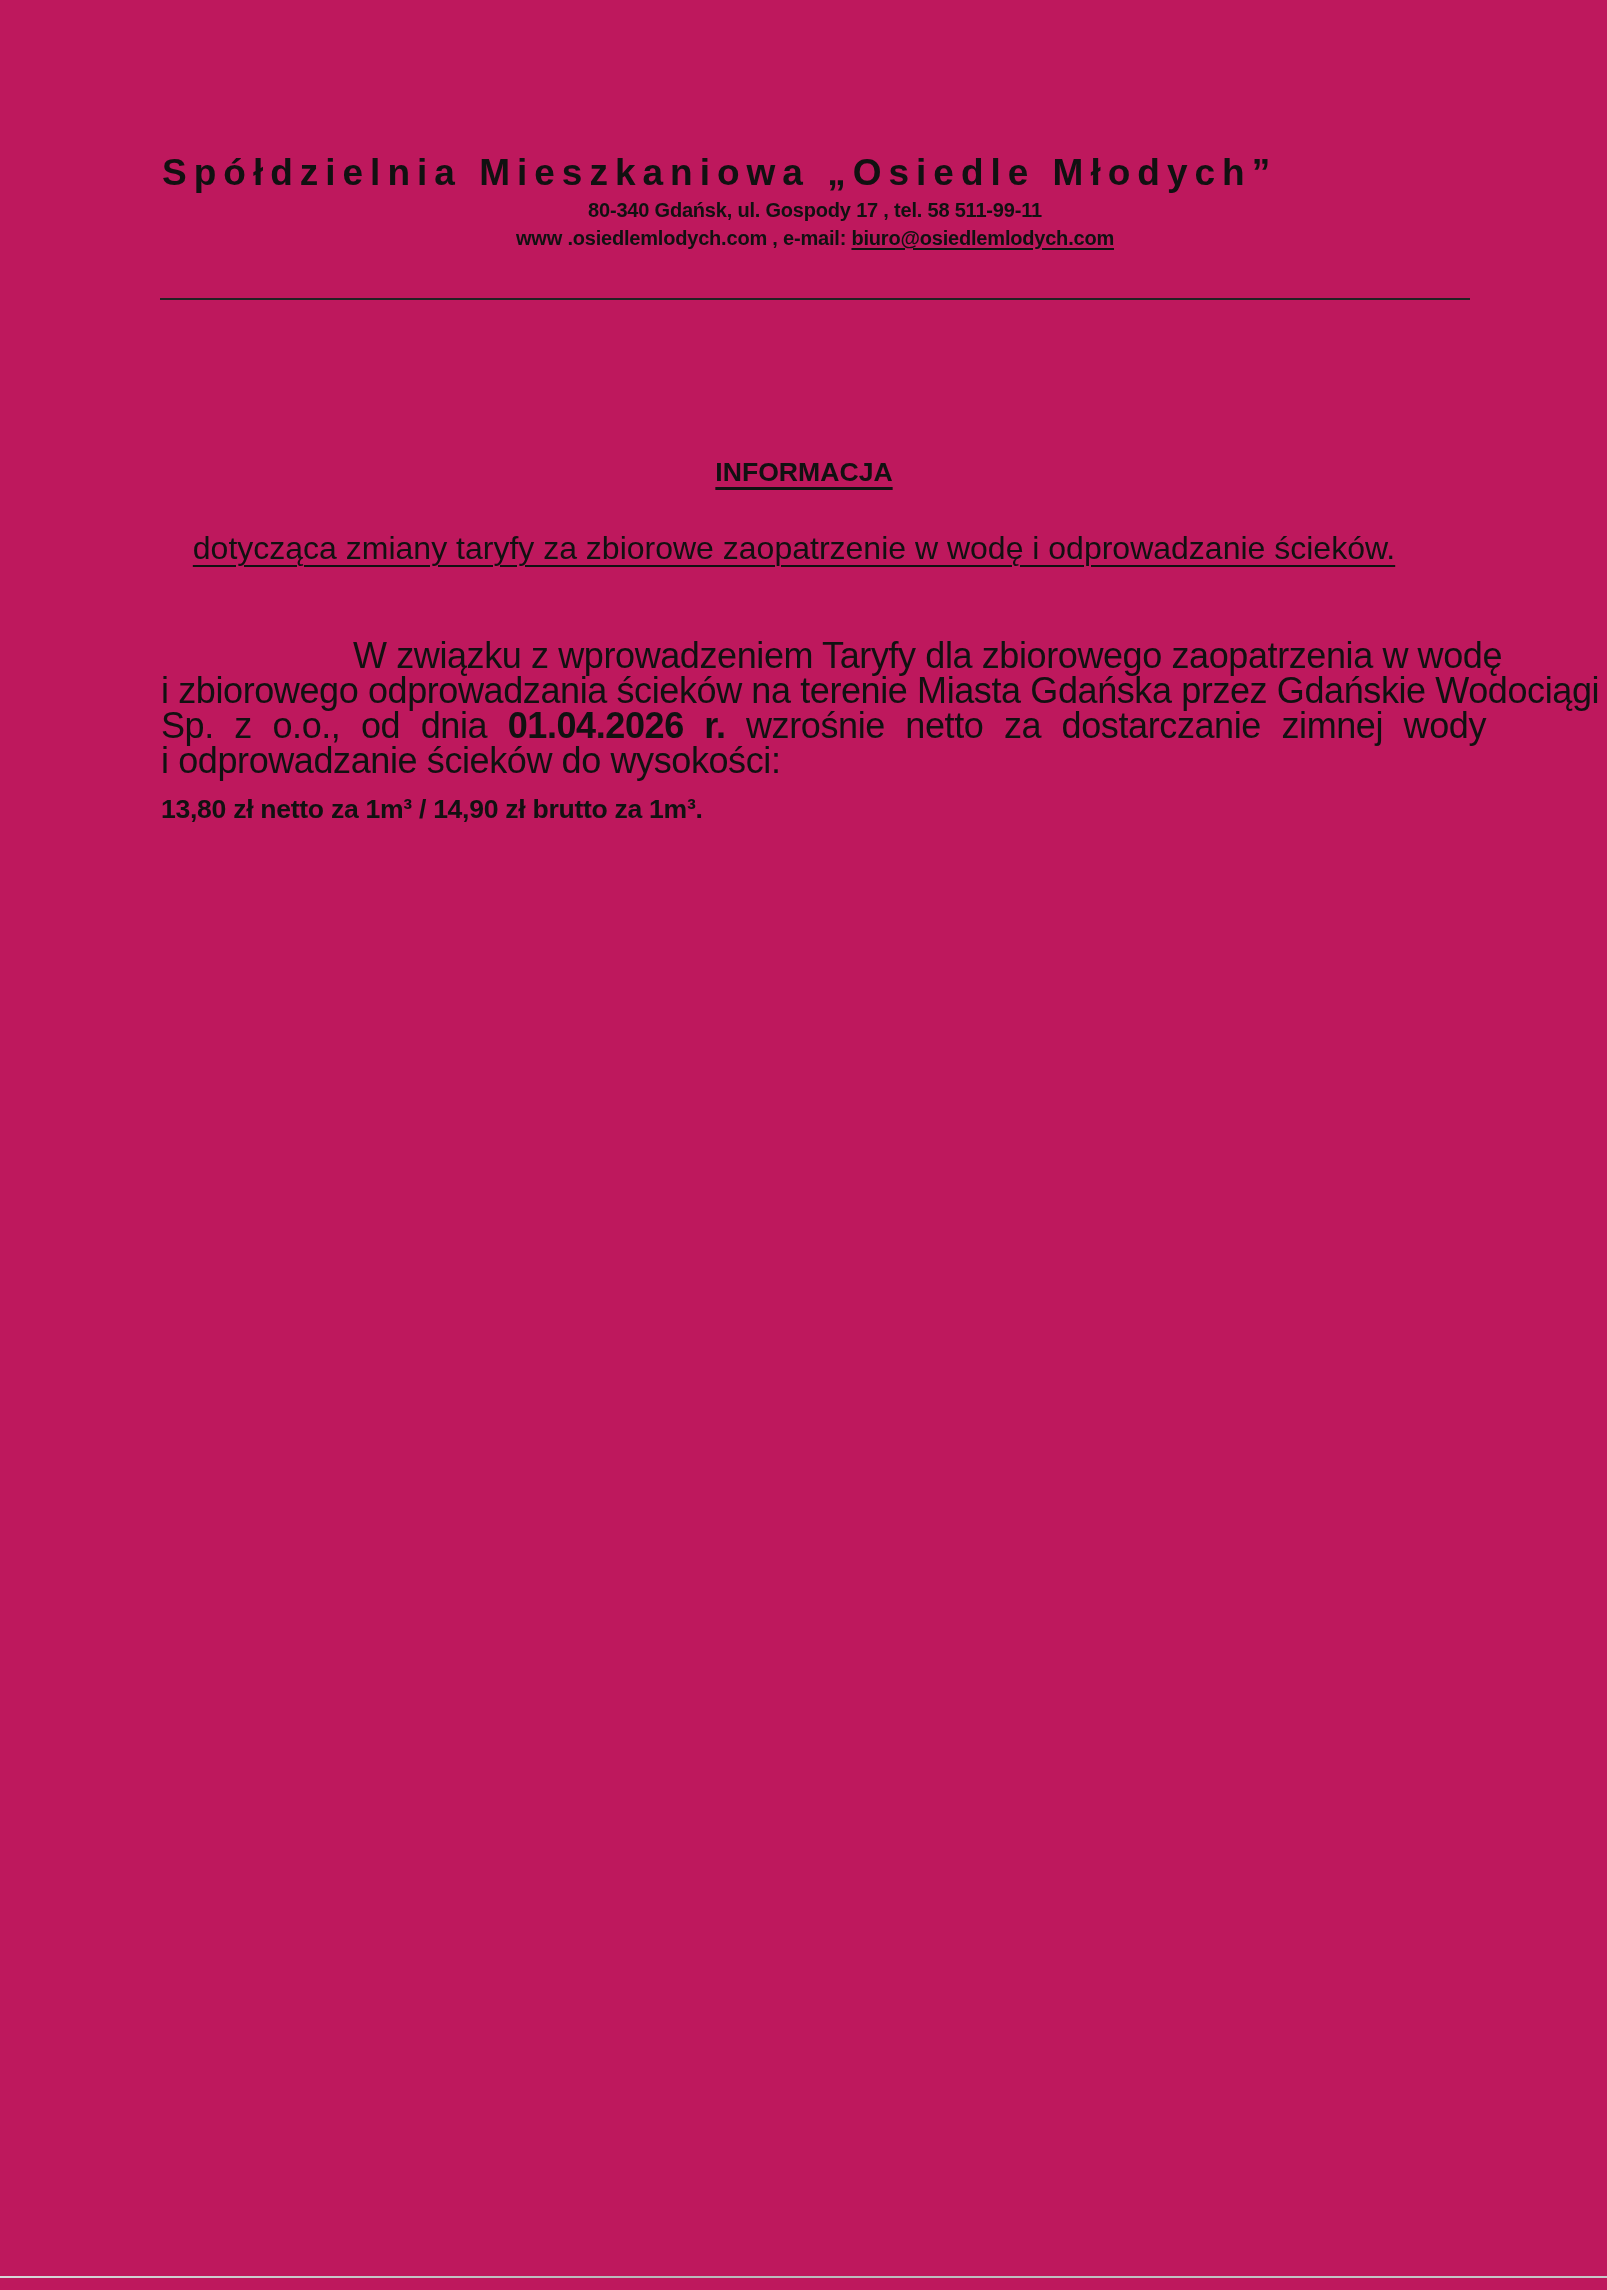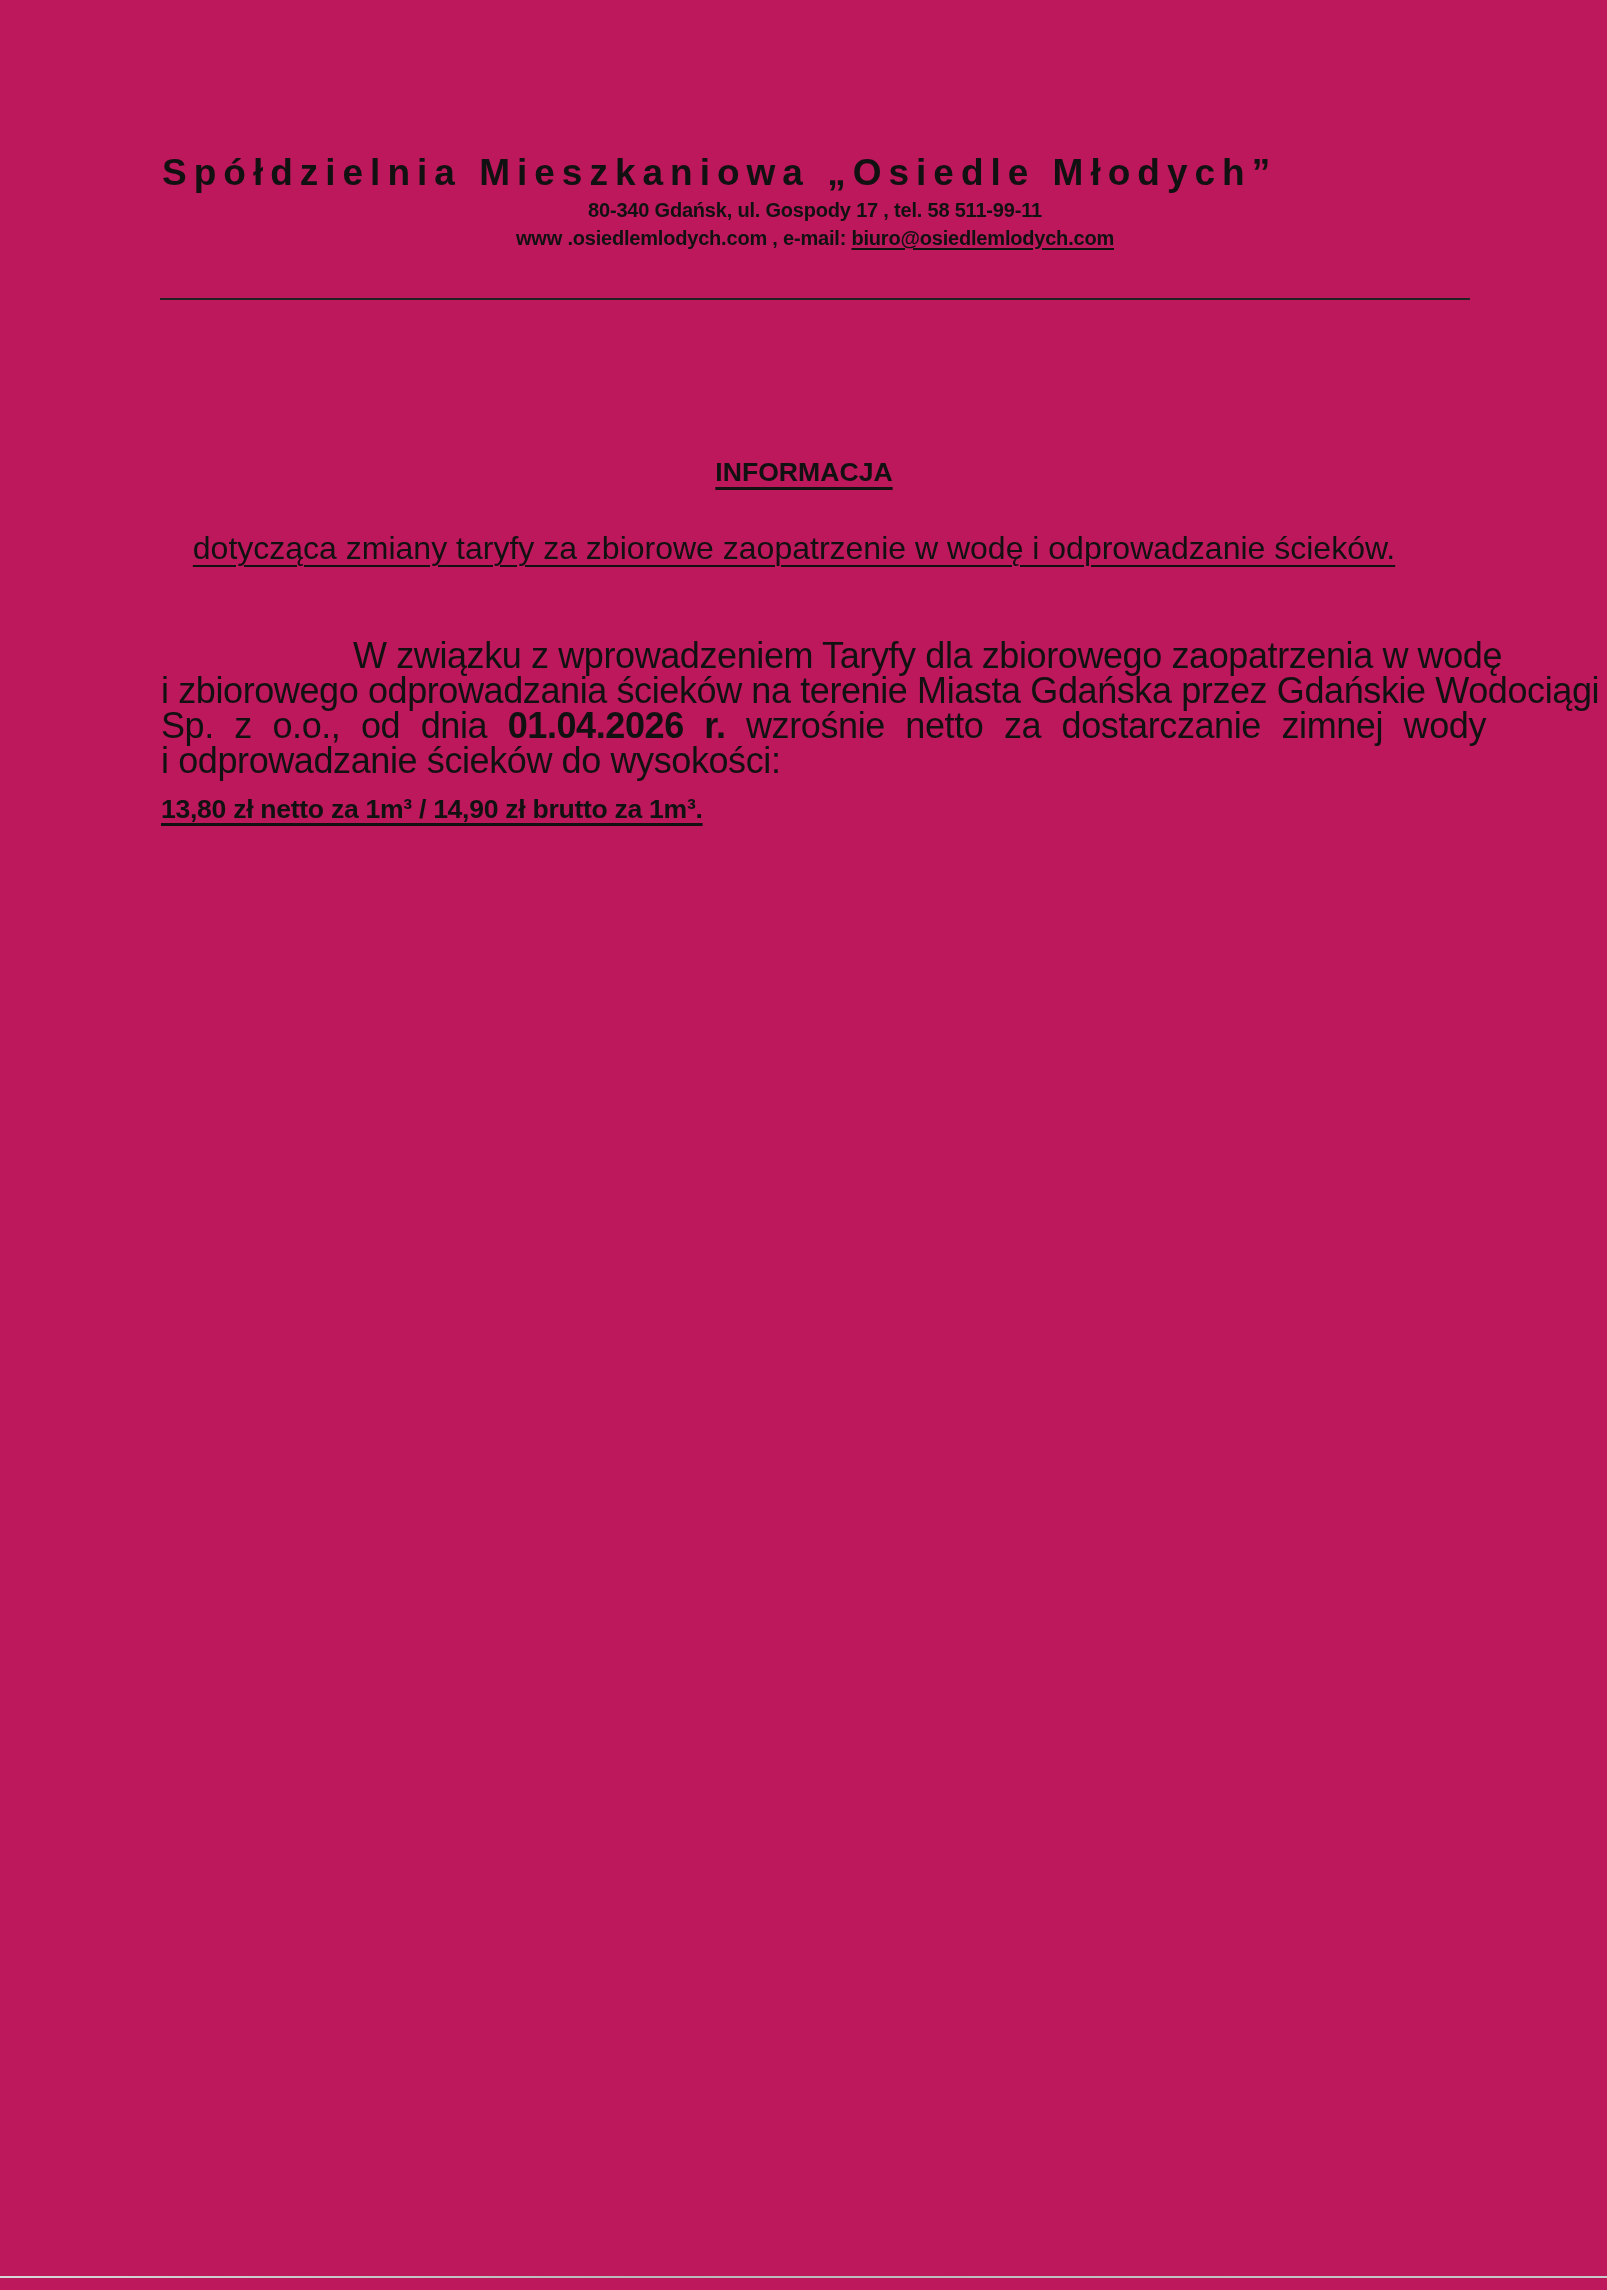--- a/index.html
+++ b/index.html
@@ -113,21 +113,20 @@
       font-weight: bold;
     }
     .rate-line {
       position: absolute;
       left: 161px;
       top: 792px;
       font-weight: bold;
       font-size: 26.6px;
       line-height: 35px;
       white-space: nowrap;
-      text-decoration: underline;
       text-decoration-thickness: 3px;
       text-underline-offset: 4.9px;
       letter-spacing: -0.3px;
     }
     .scan-line {
       position: absolute;
       left: 0;
       top: 2276px;
       width: 1608px;
       height: 2px;

